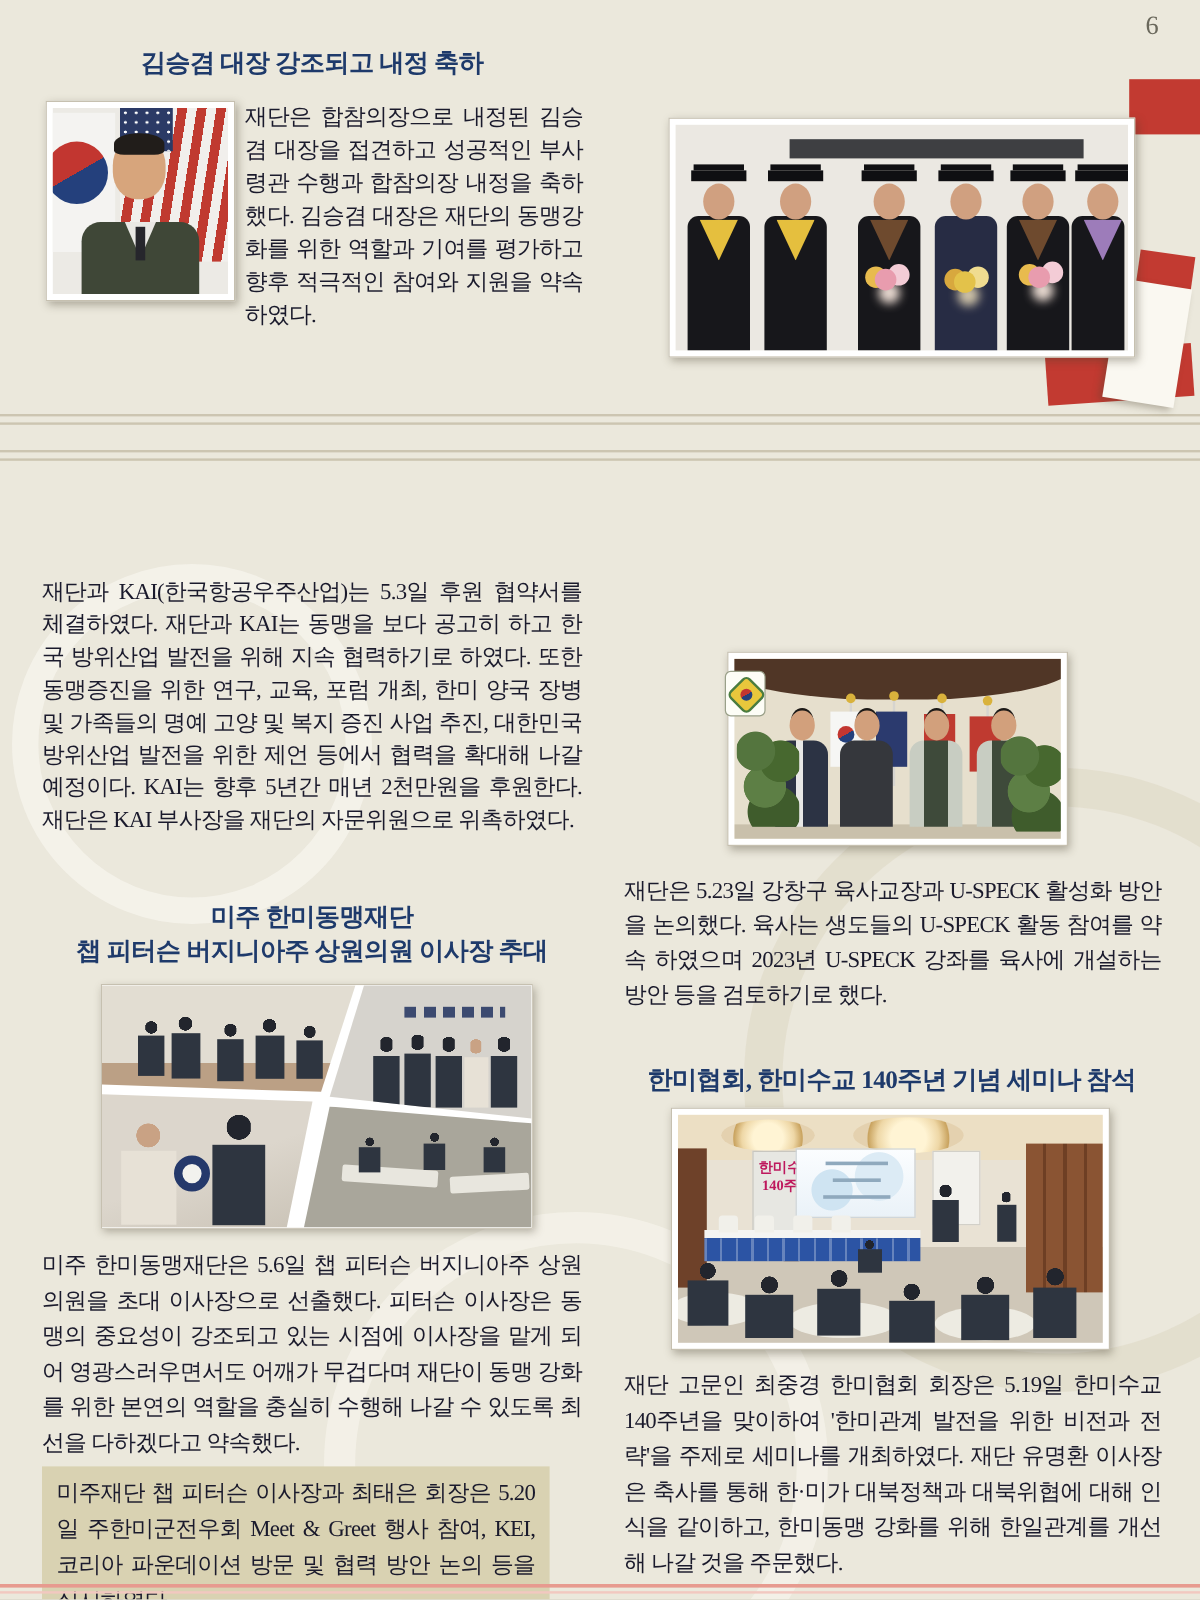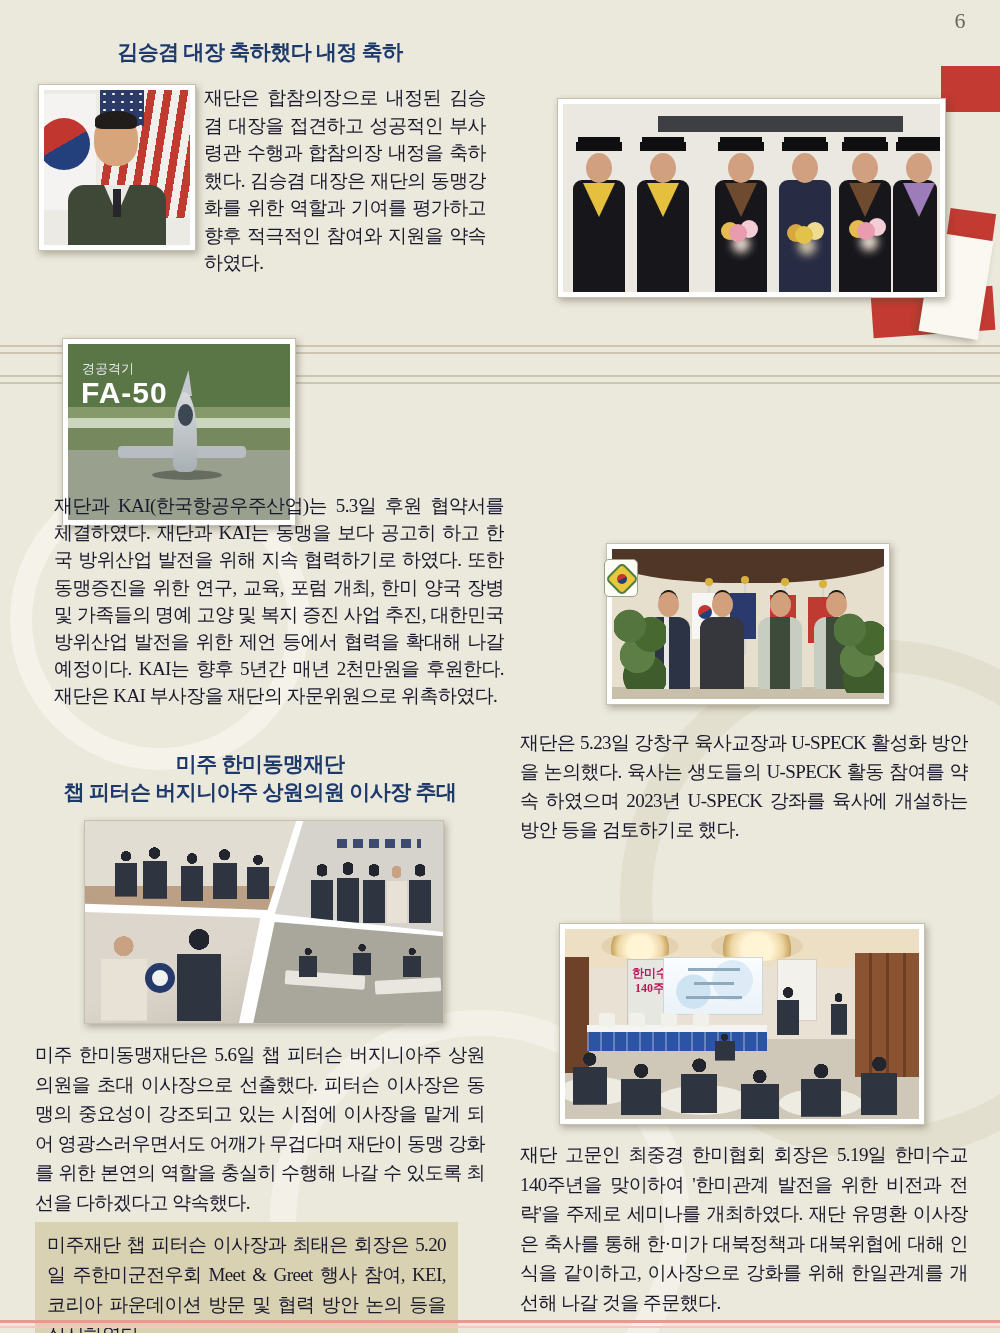--- a/index.html
+++ b/index.html
@@ -196,53 +196,42 @@
   <div class="hline" data-interactable="false" style="top:375px;"></div>
   <div class="hline" data-interactable="false" style="top:382px;"></div>
 
   <div class="deco-red" data-interactable="false" style="left:941px;top:66px;width:59px;height:46px;"></div>
   <div class="deco-red" data-interactable="false" style="left:948px;top:211px;width:46px;height:34px;transform:rotate(8deg);"></div>
   <div class="deco-red" data-interactable="false" style="left:872px;top:290px;width:122px;height:44px;transform:rotate(-4deg);"></div>
   <div class="deco-card" data-interactable="false" style="left:926px;top:236px;width:60px;height:100px;transform:rotate(9deg);"></div>
 
   <div class="page-num" data-interactable="false">6</div>
 
-  <div class="title" style="left:35px;top:38px;" data-interactable="false">김승겸 대장 축하했다 내정 축하</div>
+  <div class="title" style="left:35px;top:38px;" data-interactable="false">김승겸 대장 강조되고 내정 축하</div>
 
   <div class="frame" style="left:38px;top:84px;" data-interactable="false">
     <div class="scene sc-portrait" data-interactable="false">
       <div class="krflag" data-interactable="false">
         <div class="taeguk" data-interactable="false"></div>
       </div>
       <div class="usflag" data-interactable="false">
         <div class="uscanton" data-interactable="false"></div>
       </div>
       <div class="torso" data-interactable="false"></div>
       <div class="shirt" data-interactable="false"></div>
       <div class="tie" data-interactable="false"></div>
       <div class="head1" data-interactable="false"></div>
     </div>
   </div>
   <div class="bodytext" style="left:204px;top:84px;width:282px;line-height:27.5px;" data-interactable="false">재단은 합참의장으로 내정된 김승겸 대장을 접견하고 성공적인 부사령관 수행과 합참의장 내정을 축하했다. 김승겸 대장은 재단의 동맹강화를 위한 역할과 기여를 평가하고 향후 적극적인 참여와 지원을 약속하였다.</div>
 
 
-  <div class="frame" style="left:62px;top:338px;" data-interactable="false">
-    <div class="scene sc-fa50" data-interactable="false">
-      <div class="fa-wing" data-interactable="false"></div>
-      <div class="fa-shadow" data-interactable="false"></div>
-      <div class="fa-fin" data-interactable="false"></div>
-      <div class="fa-fuse" data-interactable="false"></div>
-      <div class="fa-canopy" data-interactable="false"></div>
-      <div class="fa-lab1" data-interactable="false">경공격기</div>
-      <div class="fa-lab2" data-interactable="false">FA-50</div>
-    </div>
-  </div>
-
-
-  <div class="bodytext" style="left:35px;top:492px;width:450px;line-height:27.2px;margin-left:19px;" data-interactable="false">재단과 KAI(한국항공우주산업)는 5.3일 후원 협약서를 체결하였다. 재단과 KAI는 동맹을 보다 공고히 하고 한국 방위산업 발전을 위해 지속 협력하기로 하였다. 또한 동맹증진을 위한 연구, 교육, 포럼 개최, 한미 양국 장병 및 가족들의 명예 고양 및 복지 증진 사업 추진, 대한민국 방위산업 발전을 위한 제언 등에서 협력을 확대해 나갈 예정이다. KAI는 향후 5년간 매년 2천만원을 후원한다. 재단은 KAI 부사장을 재단의 자문위원으로 위촉하였다.</div>
+
+
+  <div class="bodytext" style="left:35px;top:480px;width:450px;line-height:27.2px;" data-interactable="false">재단과 KAI(한국항공우주산업)는 5.3일 후원 협약서를 체결하였다. 재단과 KAI는 동맹을 보다 공고히 하고 한국 방위산업 발전을 위해 지속 협력하기로 하였다. 또한 동맹증진을 위한 연구, 교육, 포럼 개최, 한미 양국 장병 및 가족들의 명예 고양 및 복지 증진 사업 추진, 대한민국 방위산업 발전을 위한 제언 등에서 협력을 확대해 나갈 예정이다. KAI는 향후 5년간 매년 2천만원을 후원한다. 재단은 KAI 부사장을 재단의 자문위원으로 위촉하였다.</div>
 
   <div class="title" style="left:35px;top:750px;" data-interactable="false">미주 한미동맹재단</div>
   <div class="title" style="left:35px;top:778px;" data-interactable="false">챕 피터슨 버지니아주 상원의원 이사장 추대</div>
 
   <div class="frame" style="left:84px;top:820px;padding:0;" data-interactable="false">
     <div class="scene sc-collage" data-interactable="false">
       <div class="cell cellA" data-interactable="false">
         <div class="sil" data-interactable="false" style="left:30px;top:28px;width:22px;height:48px;"></div>
         <div class="sil" data-interactable="false" style="left:58px;top:24px;width:24px;height:54px;"></div>
         <div class="sil" data-interactable="false" style="left:96px;top:30px;width:22px;height:50px;"></div>
@@ -325,20 +314,21 @@
       <div class="plant" data-interactable="false" style="left:222px;top:60px;"></div>
     </div>
   </div>
   <div class="badge" data-interactable="false">
     <div class="badge-star" data-interactable="false"></div>
     <div class="badge-core" data-interactable="false"></div>
   </div>
 
   <div class="bodytext" style="left:520px;top:728px;width:448px;line-height:29px;" data-interactable="false">재단은 5.23일 강창구 육사교장과 U-SPECK 활성화 방안을 논의했다. 육사는 생도들의 U-SPECK 활동 참여를 약속 하였으며 2023년 U-SPECK 강좌를 육사에 개설하는 방안 등을 검토하기로 했다.</div>
 
+  <div class="title rtitle" style="left:520px;top:886px;" data-interactable="false">한미협회, 한미수교 140주년 기념 세미나 참석</div>
 
   <div class="frame" style="left:559px;top:923px;" data-interactable="false">
     <div class="scene sc-sem" data-interactable="false">
       <div class="chand" data-interactable="false" style="left:36px;top:4px;width:78px;height:26px;"></div>
       <div class="chand" data-interactable="false" style="left:146px;top:2px;width:92px;height:30px;"></div>
       <div class="pillarL" data-interactable="false"></div>
       <div class="pillarM" data-interactable="false"></div>
       <div class="woodR" data-interactable="false"></div>
       <div class="sem-banner" data-interactable="false">
         <div data-interactable="false">한미수</div>
@@ -363,17 +353,17 @@
       <div class="sil" data-interactable="false" style="left:8px;top:122px;width:34px;height:54px;"></div>
       <div class="sil" data-interactable="false" style="left:56px;top:134px;width:40px;height:52px;"></div>
       <div class="sil" data-interactable="false" style="left:116px;top:128px;width:36px;height:56px;"></div>
       <div class="sil" data-interactable="false" style="left:176px;top:140px;width:38px;height:50px;"></div>
       <div class="sil" data-interactable="false" style="left:236px;top:134px;width:40px;height:54px;"></div>
       <div class="sil" data-interactable="false" style="left:296px;top:126px;width:36px;height:60px;"></div>
       <div class="sil" data-interactable="false" style="left:150px;top:104px;width:20px;height:28px;"></div>
     </div>
   </div>
 
-  <div class="bodytext" style="left:520px;top:1140px;width:448px;line-height:29.5px;" data-interactable="false">재단 고문인 최중경 한미협회 회장은 5.19일 한미수교 140주년을 맞이하여 '한미관계 발전을 위한 비전과 전략'을 주제로 세미나를 개최하였다. 재단 유명환 이사장은 축사를 통해 한·미가 대북정책과 대북위협에 대해 인식을 같이하고, 이사장으로 강화를 위해 한일관계를 개선해 나갈 것을 주문했다.</div>
+  <div class="bodytext" style="left:520px;top:1140px;width:448px;line-height:29.5px;" data-interactable="false">재단 고문인 최중경 한미협회 회장은 5.19일 한미수교 140주년을 맞이하여 '한미관계 발전을 위한 비전과 전략'을 주제로 세미나를 개최하였다. 재단 유명환 이사장은 축사를 통해 한·미가 대북정책과 대북위협에 대해 인식을 같이하고, 한미동맹 강화를 위해 한일관계를 개선해 나갈 것을 주문했다.</div>
 
   <div class="footer-line1" data-interactable="false"></div>
   <div class="footer-line2" data-interactable="false"></div>
 </div>
 
 </body></html>

